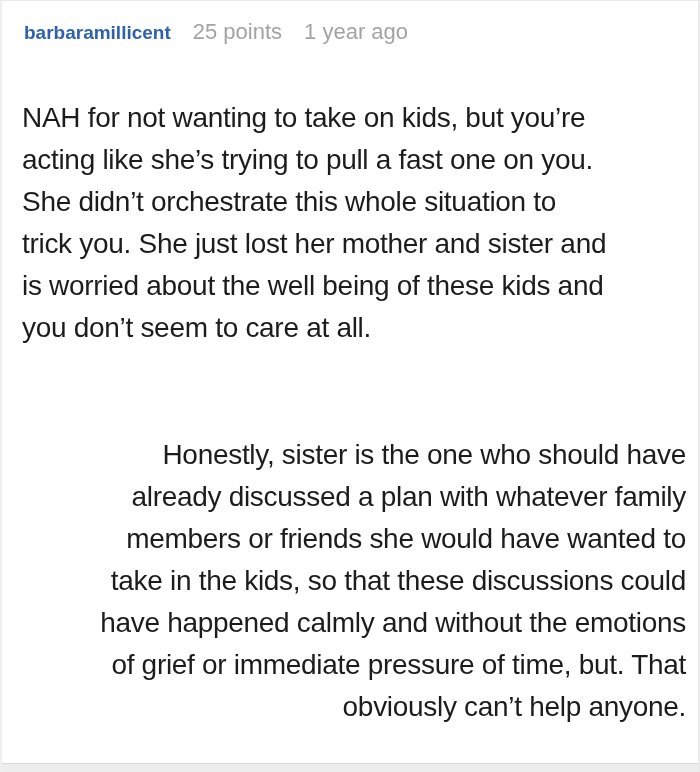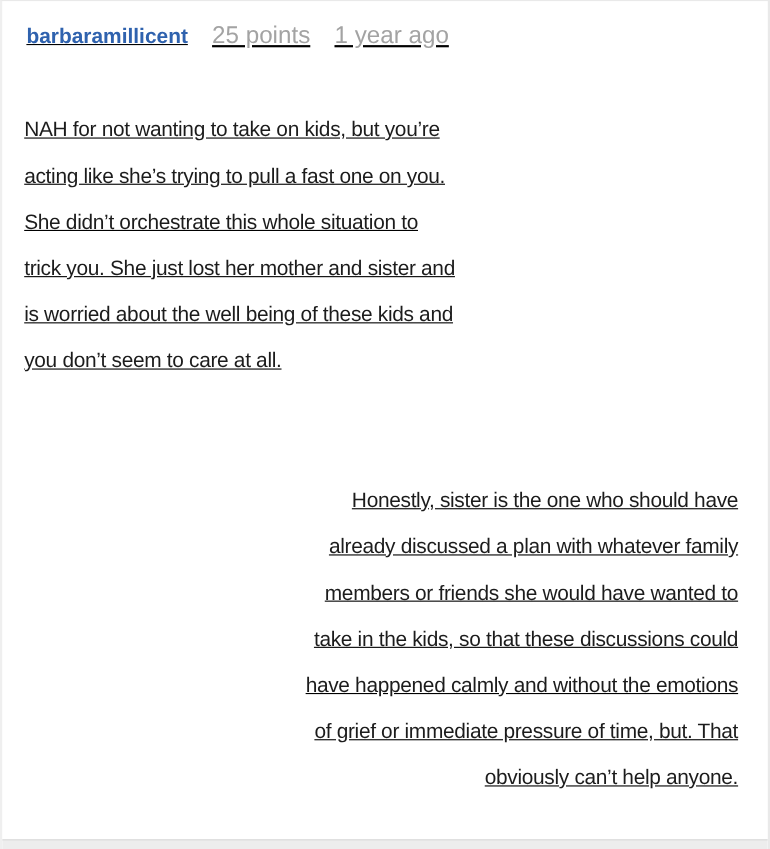--- a/index.html
+++ b/index.html
@@ -15,23 +15,22 @@
   }
   .page {
     position: relative;
     box-sizing: border-box;
     width: 700px;
     height: 772px;
     background: #ffffff;
     border-top: 1px solid #e9e9e9;
     border-left: 2px solid #efefef;
     border-right: 2px solid #e9e9e9;
-    padding: 18px 27px 0 20px;
+    padding: 18px 12px 0 20px;
     overflow: hidden;
-    text-decoration: underline;
   }
   .comment-header {
     display: flex;
     align-items: baseline;
     gap: 22px;
     margin-left: 2px;
     line-height: 26px;
     white-space: nowrap;
   }
   .username {
@@ -40,21 +39,21 @@
     color: #2f62ae;
     cursor: pointer;
   }
   .meta {
     font-size: 22px;
     color: #a3a3a3;
     text-align: right;
   }
   .comment-body {
     margin-top: 9px;
-    font-size: 19px;
+    font-size: 28px;
     line-height: 42px;
     letter-spacing: -0.3px;
     color: #1c1c1c;
     white-space: pre-line;
   }
   .comment-body .para + .para {
     margin-top: 43px;
     text-align: right;
   }
   .bottom-strip {

